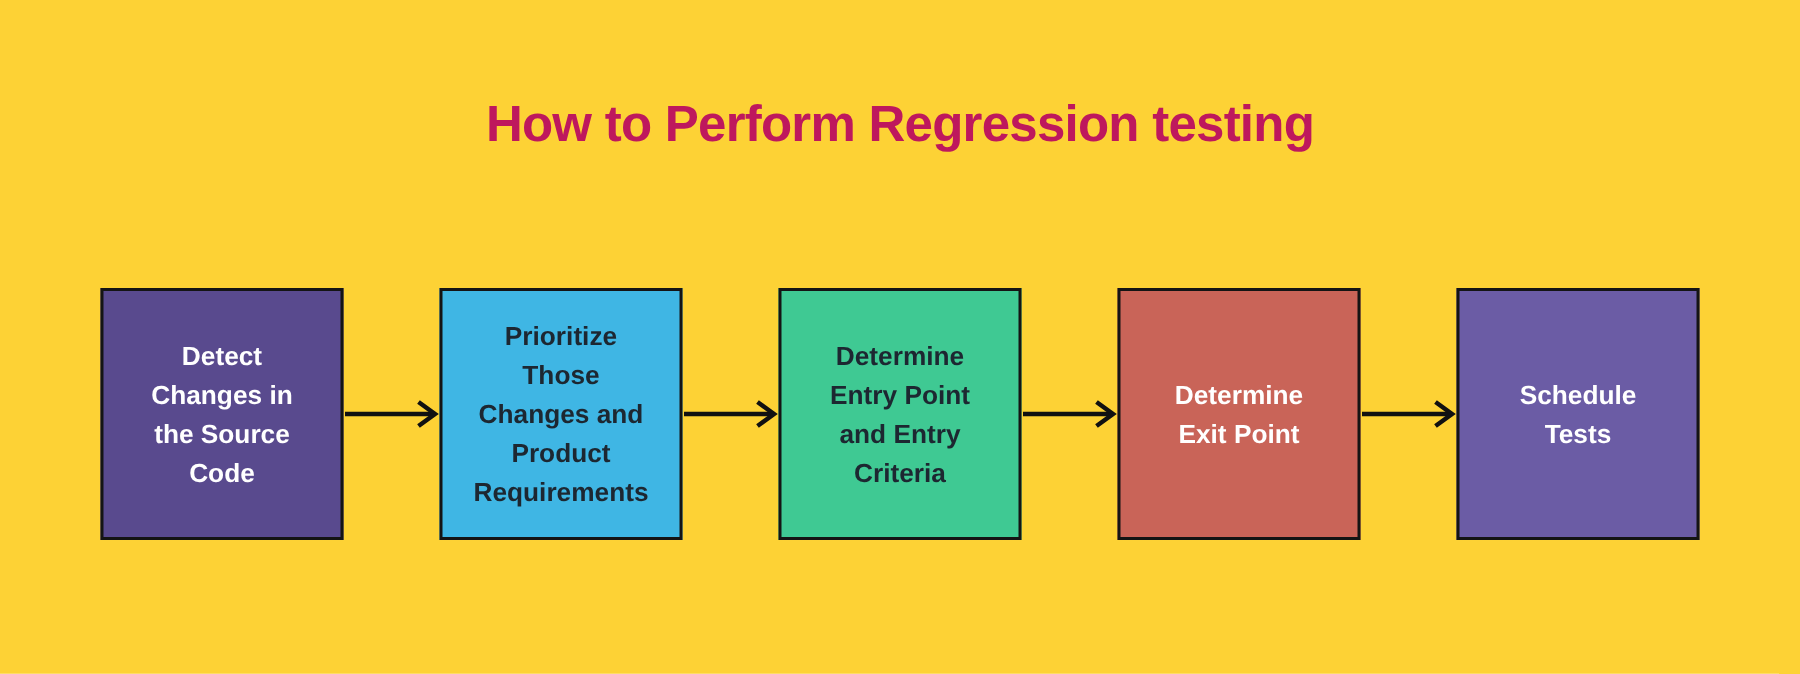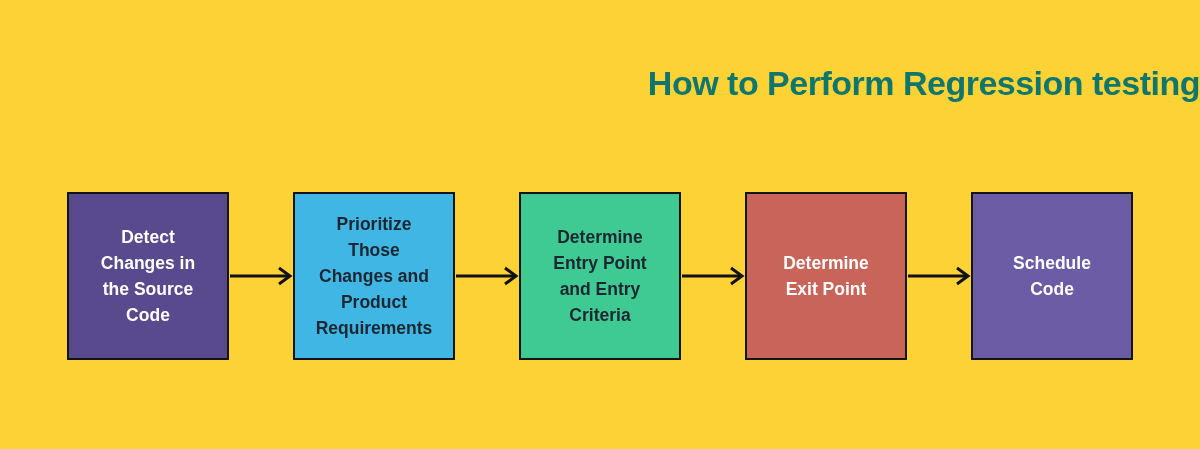--- a/index.html
+++ b/index.html
@@ -56,21 +56,21 @@
   }
   .arrow line, .arrow polyline {
     fill: none;
     stroke-width: 3;
   }
 </style>
 </head>
 <body>
 
 <div class="canvas" style="background: rgb(253, 210, 53);">
-  <h1 class="title" style="color: #0f766e; text-align: right;">How to Perform Regression testing</h1>
+  <h1 class="title" style="color: #be185d;">How to Perform Regression testing</h1>
 
   <div class="flow">
 
     <div class="step" style="background: rgb(89, 74, 142); color: rgb(255, 255, 255); border-color: rgb(20, 20, 20);">
       <span class="box-label">Detect
 Changes in
 the Source
 Code</span>
     </div>
 
@@ -109,17 +109,17 @@
 Exit Point</span>
     </div>
 
     <svg class="arrow" width="64" height="30" viewBox="0 0 64 30">
       <line x1="1" y1="15" x2="60" y2="15" stroke="#111111"></line>
       <polyline points="50,7 61,15 50,23" stroke="#111111"></polyline>
     </svg>
 
     <div class="step" style="background: rgb(107, 92, 165); color: rgb(255, 255, 255); border-color: rgb(20, 20, 20);">
       <span class="box-label">Schedule
-Code</span>
+Tests</span>
     </div>
 
   </div>
 </div>
 
 </body></html>

